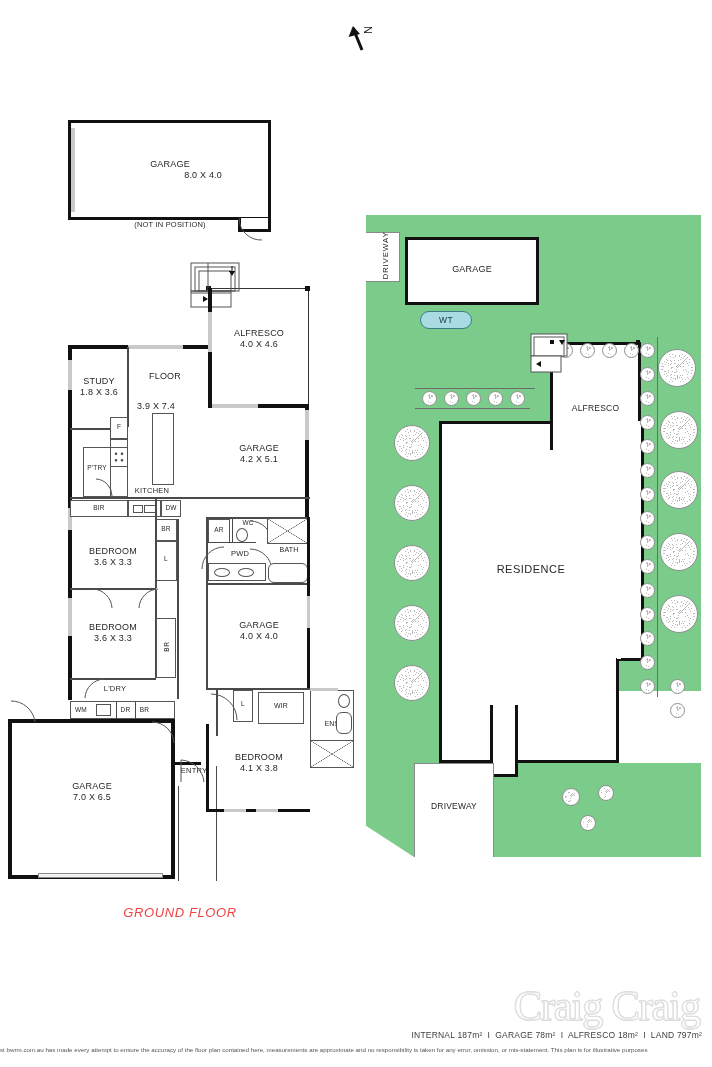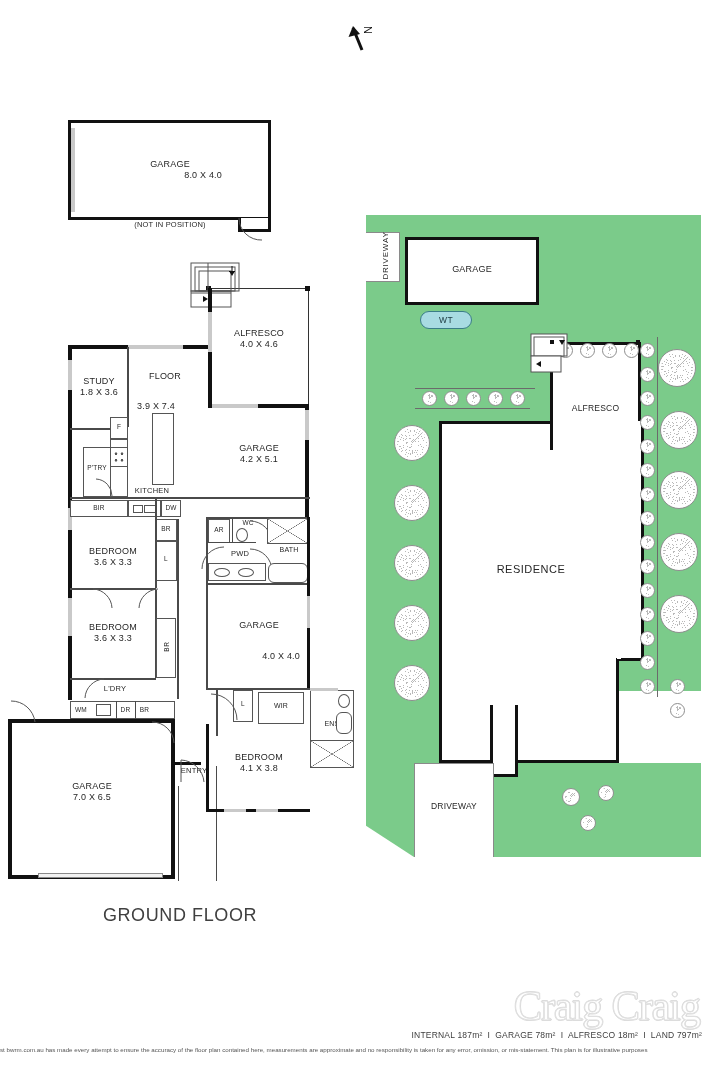--- a/index.html
+++ b/index.html
@@ -19,21 +19,21 @@
     position: absolute;
     font-family: "Liberation Sans", sans-serif;
     color: #262626;
     white-space: pre;
     letter-spacing: .2px;
   }
   .room-name { font-size: 9px; text-align: center; }
   .room-dim  { font-size: 9px; text-align: center; }
   .tiny      { font-size: 7.5px; text-align: center; }
   .mini      { font-size: 6.5px; text-align: center; }
-  .plan-title{ font-size: 18px; letter-spacing: .6px; color:#404040;}
+  .plan-title{ font-size: 13px; letter-spacing: .6px; color:#ef4444;font-style:italic;}
 
   
   .wall { position: absolute; background: #111; }
   .thinwall { position: absolute; background: #4a4a4a; }
   .box-out {
     position: absolute;
     border: 3px solid #111;
     background: #fff;
   }
   .box-thin {
@@ -325,21 +325,21 @@
 
   <div class="box-thin" style="left:208px; top:563px; width:58px; height:18px;"></div>
   <div class="oval" style="left:214px; top:568px; width:16px; height:9px;"></div>
   <div class="oval" style="left:238px; top:568px; width:16px; height:9px;"></div>
 
   <div class="rrect" style="left:268px; top:563px; width:40px; height:20px;"></div>
   <div class="thinwall" style="left:206px; top:583px; width:104px; height:1.5px;"></div>
   <div class="wall" style="left:307px; top:517px; width:3px; height:68px;"></div>
 
   <div class="lbl room-name" style="left:218px; top:620px; width:82px;">GARAGE</div>
-  <div class="lbl room-dim" style="left:218px; top:651px; width:82px;text-align:right;">4.0 X 4.0</div>
+  <div class="lbl room-dim" style="left:218px; top:631px; width:82px;">4.0 X 4.0</div>
   <div class="wall" style="left:307px; top:585px; width:3px; height:105px;"></div>
   <div class="win" style="left:307px; top:596px; width:3px; height:32px;"></div>
   <div class="thinwall" style="left:206px; top:688px; width:104px; height:1.5px;"></div>
 
   <div class="box-thin" style="left:233px; top:690px; width:20px; height:32px;"></div>
   <div class="lbl mini" style="left:233px; top:700px; width:20px;">L</div>
   <div class="box-thin" style="left:258px; top:692px; width:46px; height:32px;"></div>
   <div class="lbl mini" style="left:258px; top:702px; width:46px; font-size:7px;">WIR</div>
 
   <div class="wall" style="left:206px; top:724px; width:3px; height:88px;"></div>

